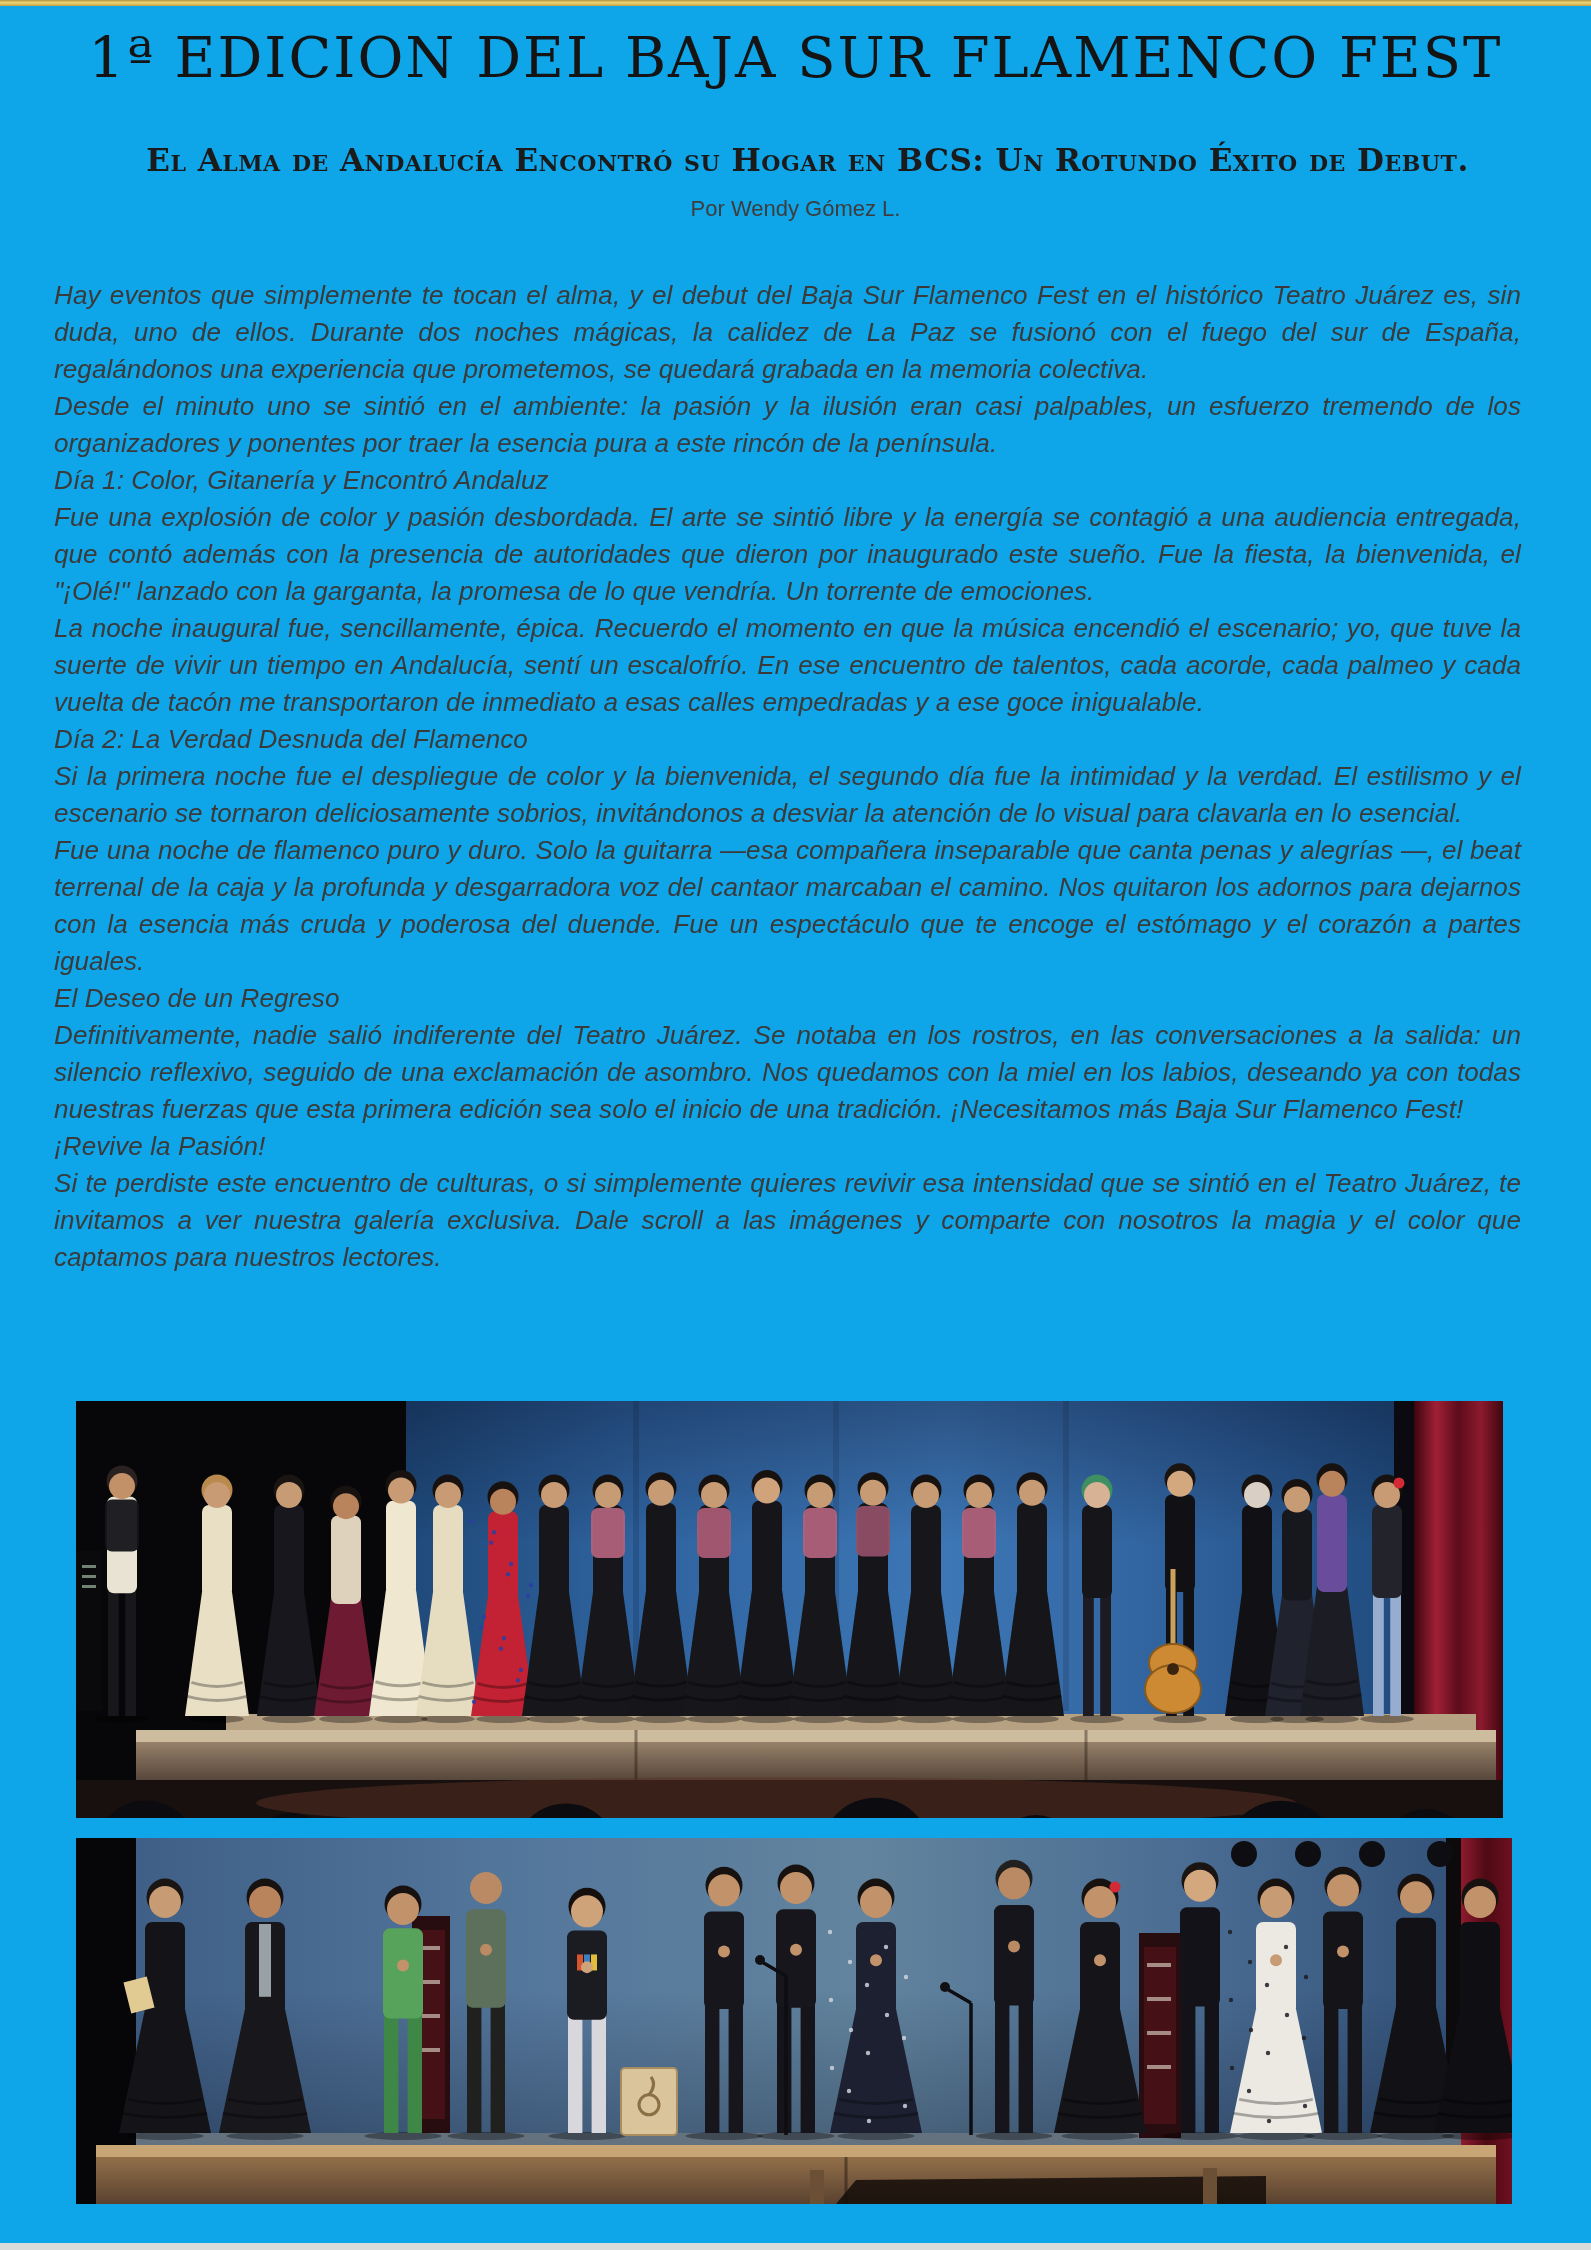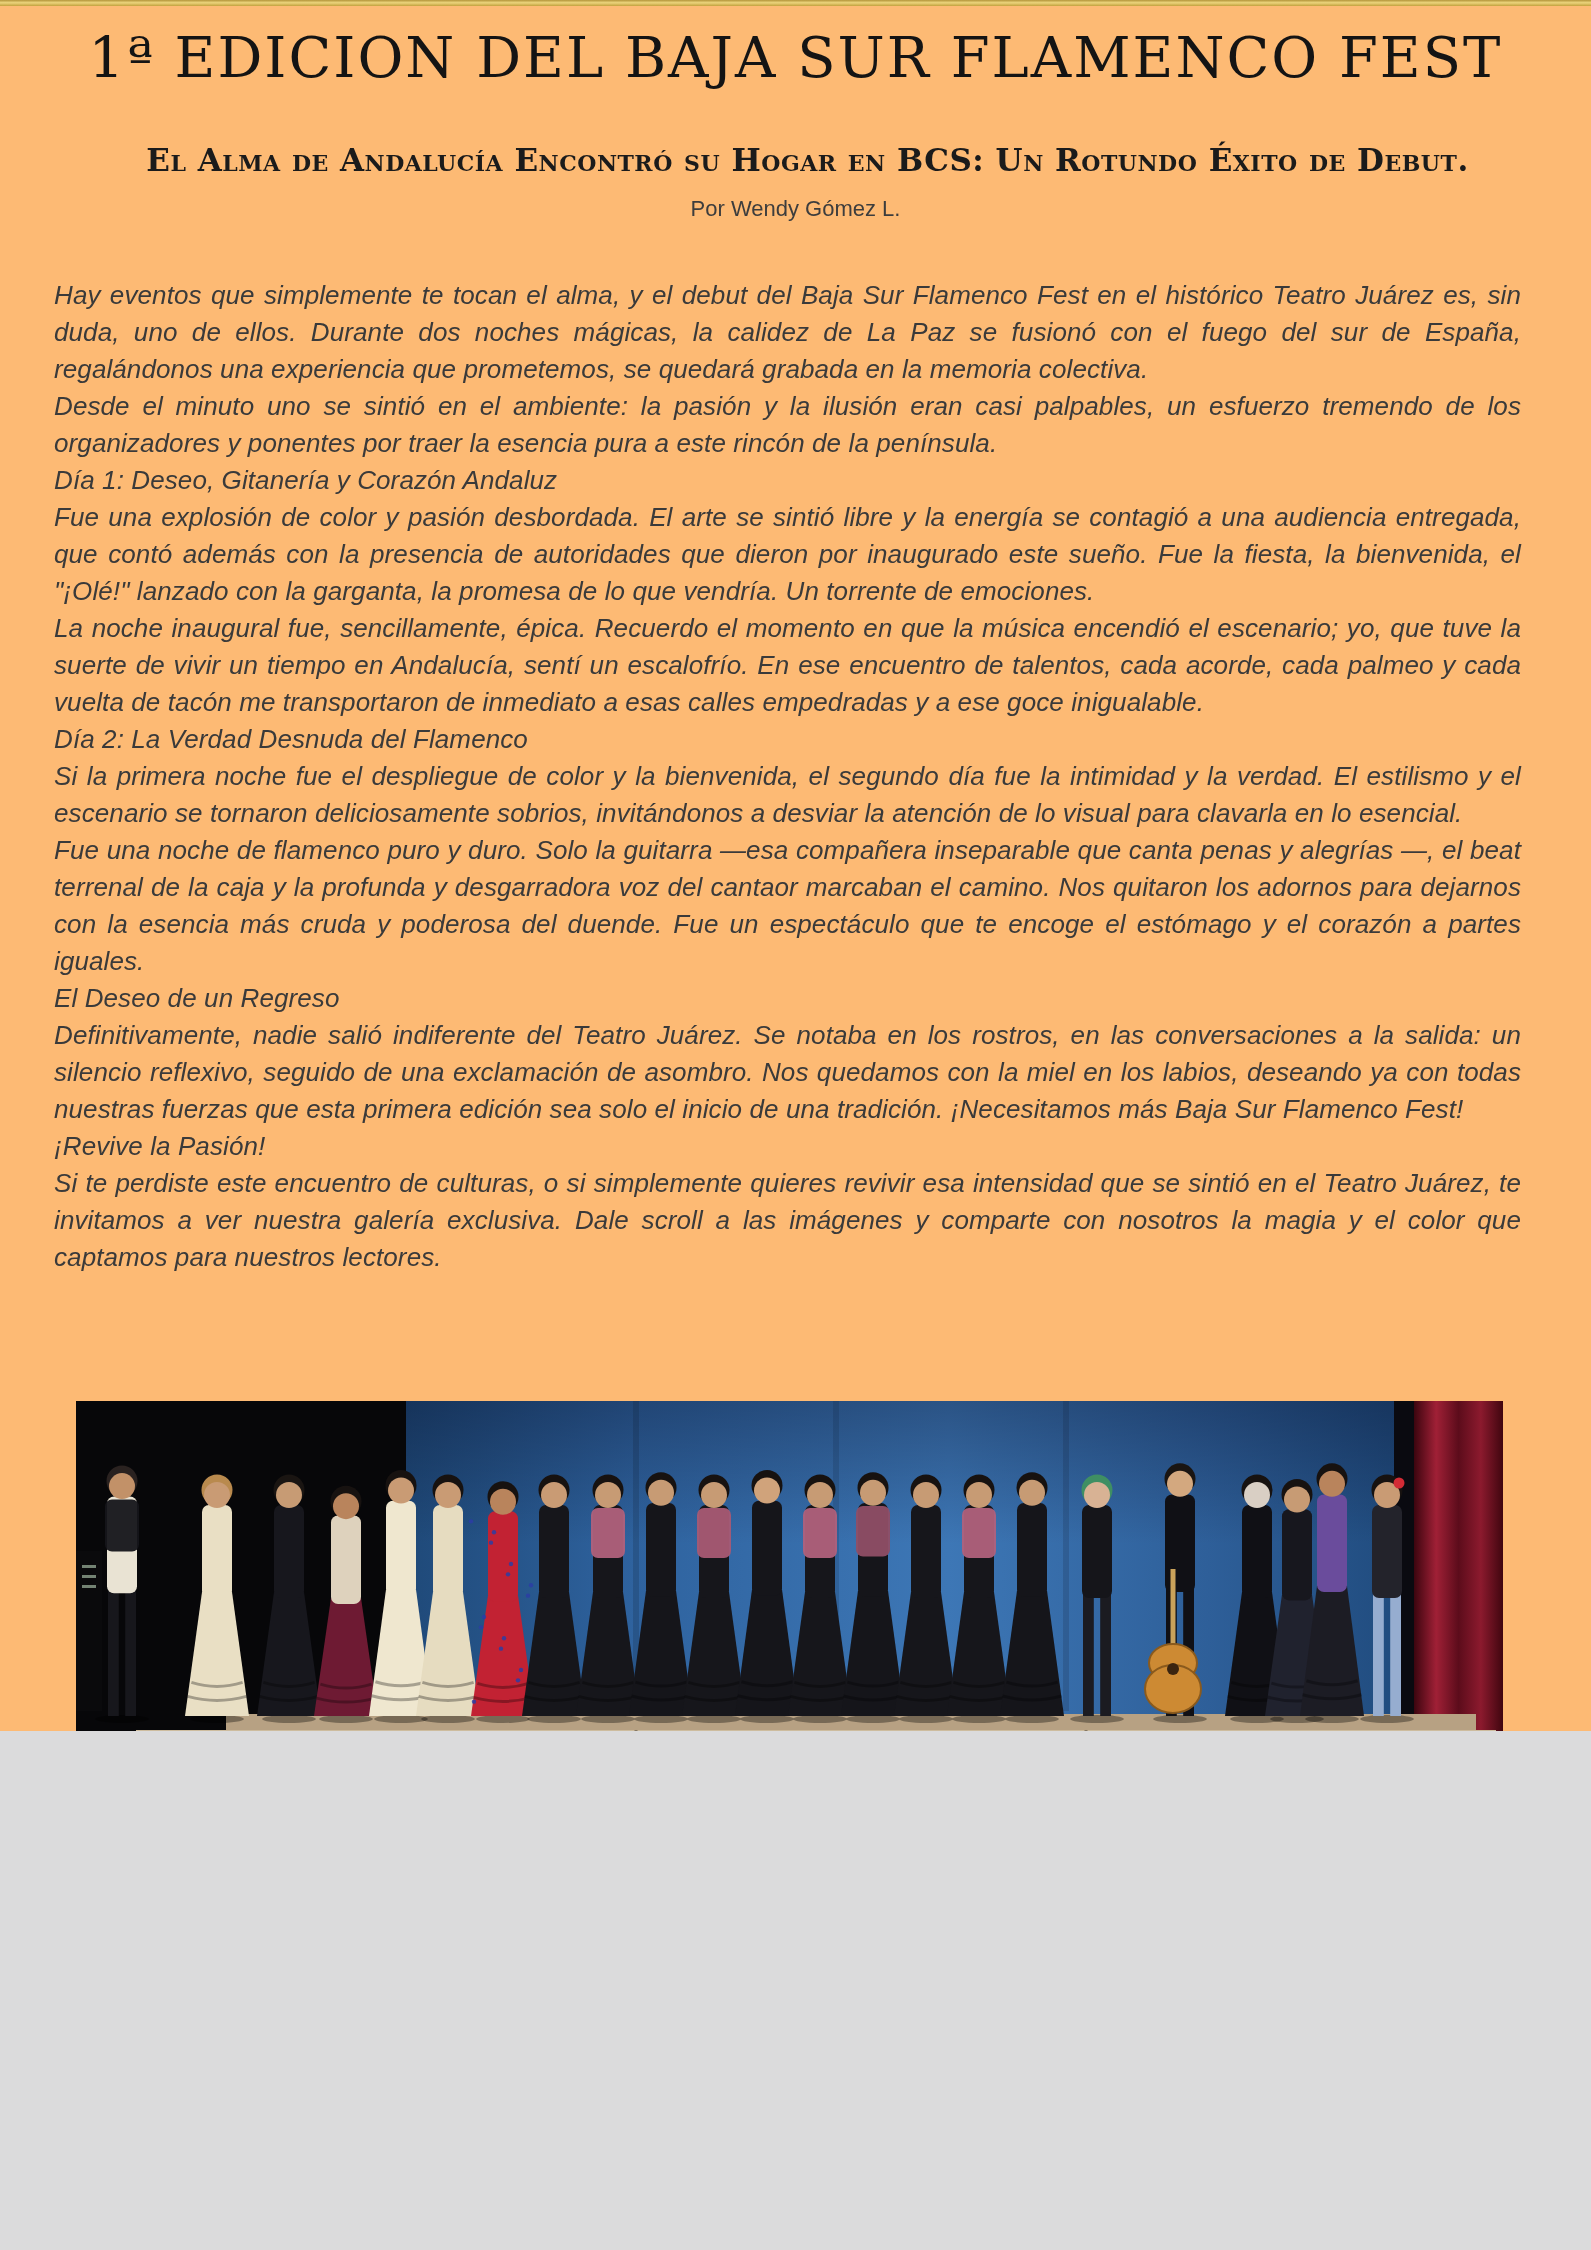--- a/index.html
+++ b/index.html
@@ -1,16 +1,16 @@
 <!DOCTYPE html>
 <html><head>
 <meta charset="utf-8">
 <style>
   html,body{margin:0;padding:0;background:#dbdbdc;}
-  .page{position:relative;width:1591px;height:1731px;background:#fdba74;overflow:hidden;
+  .page{position:relative;width:1591px;height:2243px;background:#0ea5e9;overflow:hidden;
         font-family:"Liberation Sans",sans-serif;}
   .goldbar{position:absolute;top:0;left:0;width:1591px;height:6px;
            background:linear-gradient(180deg,#b3953a 0%,#ecd47c 45%,#c2a23e 100%);}
   .title{position:absolute;top:26px;left:0;width:1591px;margin:0;text-align:center;
          font-family:"DejaVu Serif","Liberation Serif",serif;font-weight:500;
          font-size:56px;line-height:64px;letter-spacing:2px;color:#141414;}
   .subtitle{position:absolute;top:128px;left:0;width:1591px;margin:12px;text-align:center;
             font-family:"DejaVu Serif","Liberation Serif",serif;font-variant:small-caps;
             font-weight:600;font-size:31px;line-height:40px;letter-spacing:.5px;color:#1b1b1b;}
   .byline{position:absolute;top:196px;left:0;width:1591px;text-align:center;
@@ -30,21 +30,21 @@
 <div class="page">
   <div class="goldbar"></div>
 
   <h1 class="title">1ª EDICION DEL BAJA SUR FLAMENCO FEST</h1>
   <h2 class="subtitle">El Alma de Andalucía Encontró su Hogar en BCS: Un Rotundo Éxito de Debut.</h2>
   <div class="byline">Por Wendy Gómez L.</div>
 
   <div class="body">
     <p>Hay eventos que simplemente te tocan el alma, y el debut del Baja Sur Flamenco Fest en el histórico Teatro Juárez es, sin duda, uno de ellos. Durante dos noches mágicas, la calidez de La Paz se fusionó con el fuego del sur de España, regalándonos una experiencia que prometemos, se quedará grabada en la memoria colectiva.</p>
     <p>Desde el minuto uno se sintió en el ambiente: la pasión y la ilusión eran casi palpables, un esfuerzo tremendo de los organizadores y ponentes por traer la esencia pura a este rincón de la península.</p>
-    <p>Día 1: Deseo, Gitanería y Corazón Andaluz</p>
+    <p>Día 1: Color, Gitanería y Encontró Andaluz</p>
     <p>Fue una explosión de color y pasión desbordada. El arte se sintió libre y la energía se contagió a una audiencia entregada, que contó además con la presencia de autoridades que dieron por inaugurado este sueño. Fue la fiesta, la bienvenida, el "¡Olé!" lanzado con la garganta, la promesa de lo que vendría. Un torrente de emociones.</p>
     <p>La noche inaugural fue, sencillamente, épica. Recuerdo el momento en que la música encendió el escenario; yo, que tuve la suerte de vivir un tiempo en Andalucía, sentí un escalofrío. En ese encuentro de talentos, cada acorde, cada palmeo y cada vuelta de tacón me transportaron de inmediato a esas calles empedradas y a ese goce inigualable.</p>
     <p>Día 2: La Verdad Desnuda del Flamenco</p>
     <p>Si la primera noche fue el despliegue de color y la bienvenida, el segundo día fue la intimidad y la verdad. El estilismo y el escenario se tornaron deliciosamente sobrios, invitándonos a desviar la atención de lo visual para clavarla en lo esencial.</p>
     <p>Fue una noche de flamenco puro y duro. Solo la guitarra —esa compañera inseparable que canta penas y alegrías —, el beat terrenal de la caja y la profunda y desgarradora voz del cantaor marcaban el camino. Nos quitaron los adornos para dejarnos con la esencia más cruda y poderosa del duende. Fue un espectáculo que te encoge el estómago y el corazón a partes iguales.</p>
     <p>El Deseo de un Regreso</p>
     <p>Definitivamente, nadie salió indiferente del Teatro Juárez. Se notaba en los rostros, en las conversaciones a la salida: un silencio reflexivo, seguido de una exclamación de asombro. Nos quedamos con la miel en los labios, deseando ya con todas nuestras fuerzas que esta primera edición sea solo el inicio de una tradición. ¡Necesitamos más Baja Sur Flamenco Fest!</p>
     <p>¡Revive la Pasión!</p>
     <p>Si te perdiste este encuentro de culturas, o si simplemente quieres revivir esa intensidad que se sintió en el Teatro Juárez, te invitamos a ver nuestra galería exclusiva. Dale scroll a las imágenes y comparte con nosotros la magia y el color que captamos para nuestros lectores.</p>
   </div>

